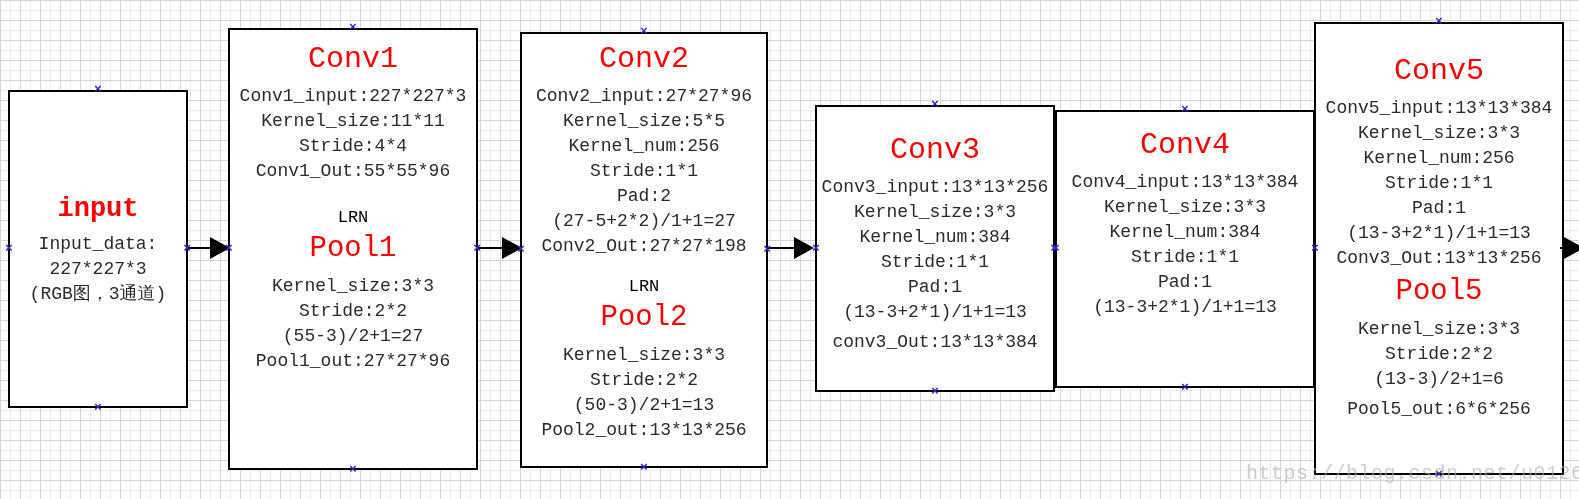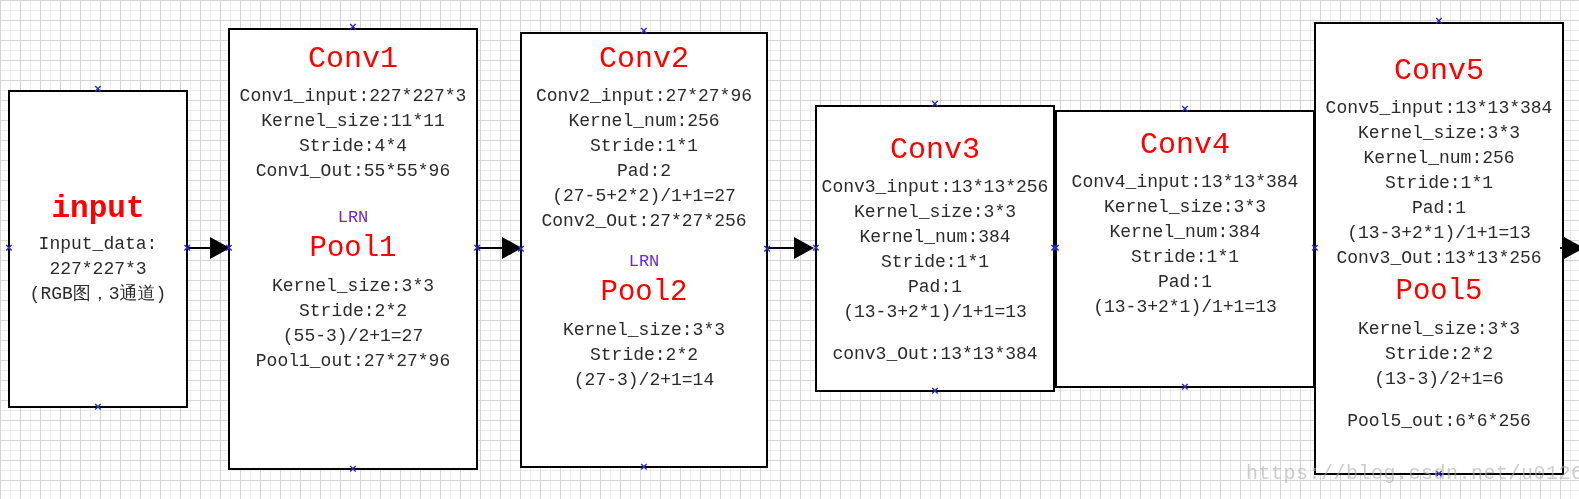--- a/index.html
+++ b/index.html
@@ -34,43 +34,43 @@
   #box-conv4  { left:1055px; top:110px; width:260px; height:278px; padding-top:16px; }
   #box-conv5  { left:1314px; top:22px;  width:250px; height:453px; padding-top:30px; }
 
   .big-title {
     color:#ff0000;
     font-size:30px;
     line-height:34px;
     margin-bottom:8px;
     white-space:nowrap;
   }
-  #box-input .big-title { font-size:31px; font-weight:bold; margin-bottom:6px; }
+  #box-input .big-title { font-size:27px; font-weight:bold; margin-bottom:6px; }
   .spec {
     font-size:18px;
     line-height:25px;
     white-space:nowrap;
   }
   .lrn-label {
-    color:#6d28d9;
+    color:#000000;
     font-size:17px;
     line-height:20px;
     margin-top:24px;
   }
   #box-conv2 .lrn-label { margin-top:18px; }
   .pool-title {
     color:#ff0000;
     font-size:29px;
     line-height:34px;
     margin-top:4px;
     margin-bottom:8px;
     white-space:nowrap;
   }
   #box-conv5 .pool-title { }
-  .spec.gap-top { margin-top:17px; }
+  .spec.gap-top { margin-top:5px; }
 
   
   .arrow {
     position:absolute;
     height:22px;
     display:flex;
     align-items:center;
     z-index:4;
   }
   #arrow-1 { left:186px;  top:237px; width:44px; }
@@ -150,30 +150,32 @@
   </div>
 
   <div class="arrow" id="arrow-2">
     <div class="shaft"></div>
     <div class="head"></div>
   </div>
 
   <div class="box" id="box-conv2">
     <div class="big-title">Conv2</div>
     <div class="spec">Conv2_input:27*27*96</div>
+    <div class="spec">Kernel_size:5*5</div>
     <div class="spec">Kernel_num:256</div>
     <div class="spec">Stride:1*1</div>
     <div class="spec">Pad:2</div>
     <div class="spec">(27-5+2*2)/1+1=27</div>
-    <div class="spec">Conv2_Out:27*27*256</div>
+    <div class="spec">Conv2_Out:27*27*198</div>
     <div class="lrn-label">LRN</div>
     <div class="pool-title">Pool2</div>
     <div class="spec">Kernel_size:3*3</div>
     <div class="spec">Stride:2*2</div>
-    <div class="spec">(27-3)/2+1=14</div>
+    <div class="spec">(50-3)/2+1=13</div>
+    <div class="spec">Pool2_out:13*13*256</div>
     <span class="handle h-top">×</span>
     <span class="handle h-bottom">×</span>
     <span class="handle h-left">×</span>
     <span class="handle h-right">×</span>
   </div>
 
   <div class="arrow" id="arrow-3">
     <div class="shaft"></div>
     <div class="head"></div>
   </div>

